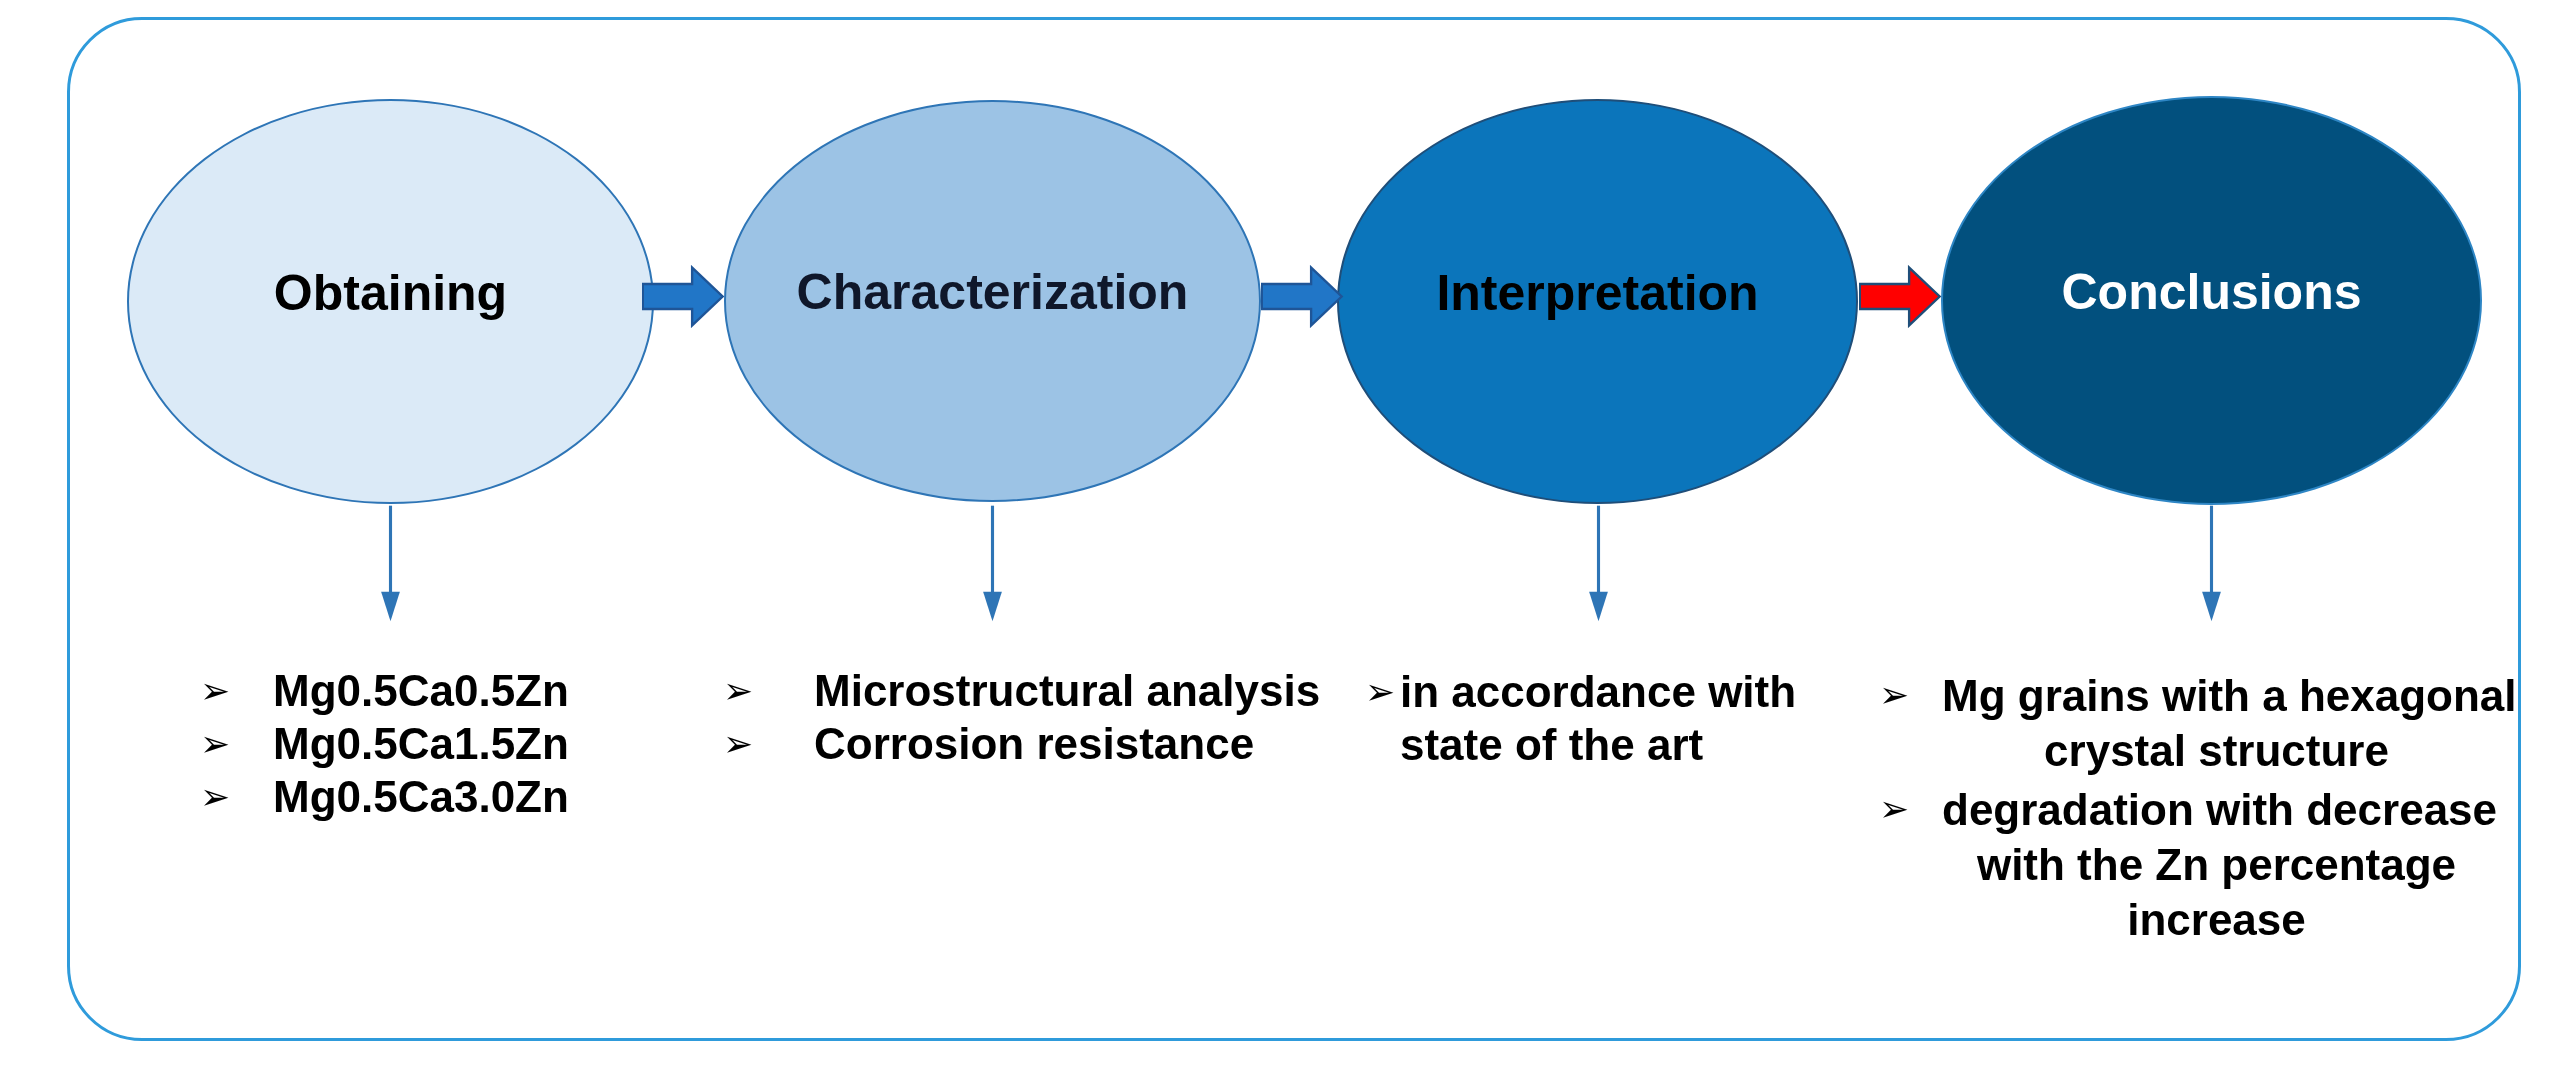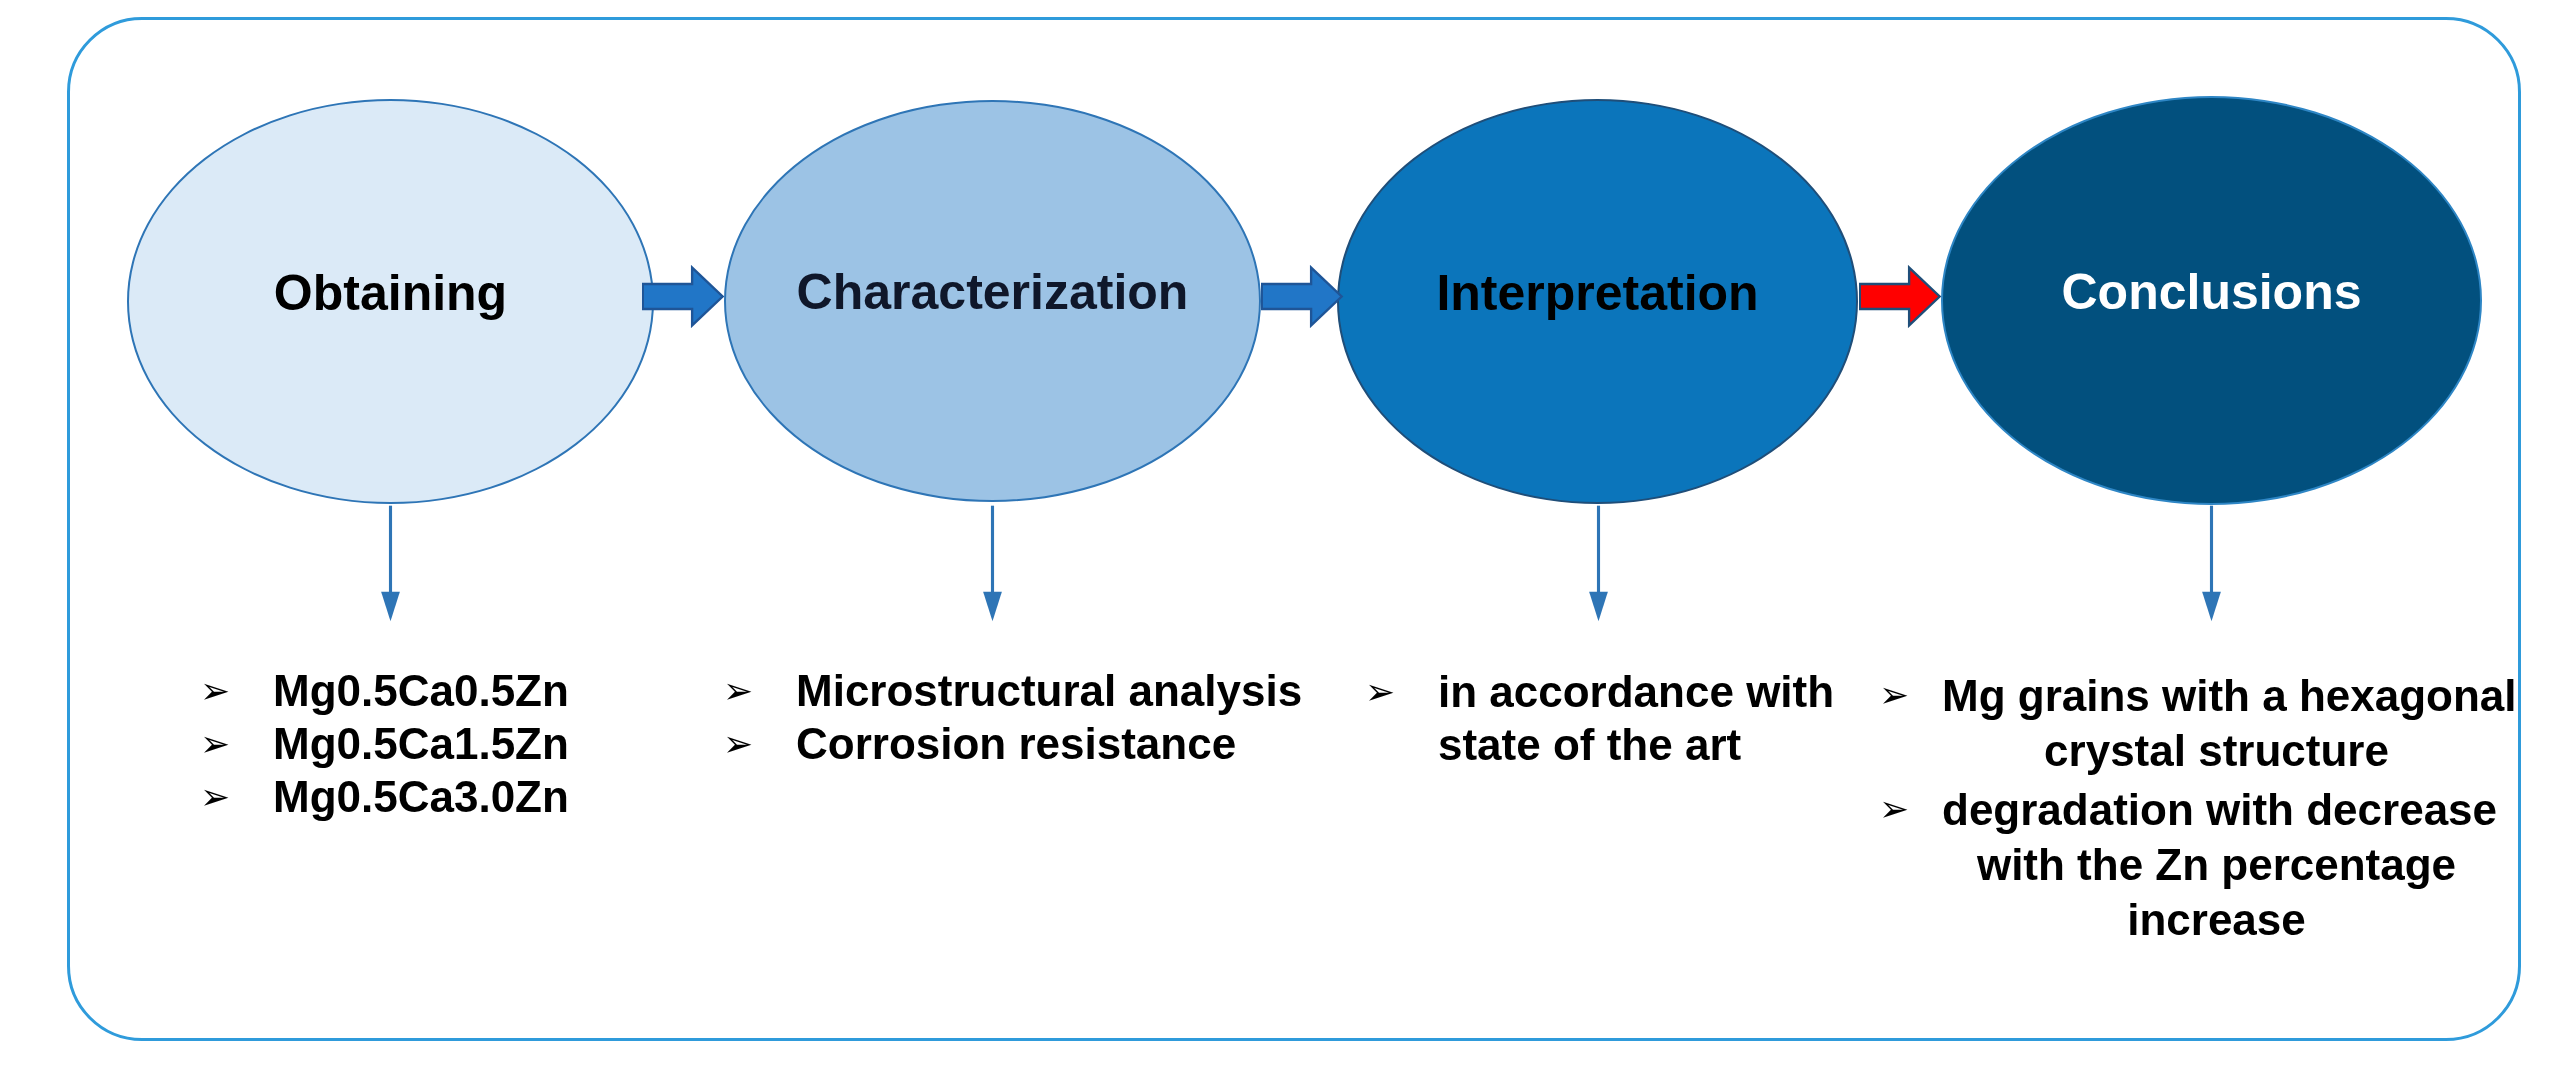--- a/index.html
+++ b/index.html
@@ -50,23 +50,23 @@
   .row{display:flex;align-items:flex-start;}
   .bullet{
     font-family:"DejaVu Sans",sans-serif;
     font-size:36px;line-height:53px;
     width:35px;flex:0 0 35px;
     color:#000;
   }
   .l1{left:200px;top:664px;}
   .l1 .row .txt{margin-left:38px;}
   .l2{left:723px;top:664px;}
-  .l2 .row .txt{margin-left:38px;text-align:right;}
+  .l2 .row .txt{margin-left:56px;text-align:right;}
   .l3{left:1365px;top:665px;}
-  .l3 .row .txt{margin-left:38px;}
+  .l3 .row .txt{}
   .l4{left:1879px;top:668px;}
   .l4 .row .txt{margin-left:28px;width:549px;text-align:center;line-height:55px;}
   .l4 .row + .row{margin-top:3.9px;}
   .txt div{white-space:nowrap;}
 </style>
 </head>
 <body>
 
 <div class="canvas">
 

